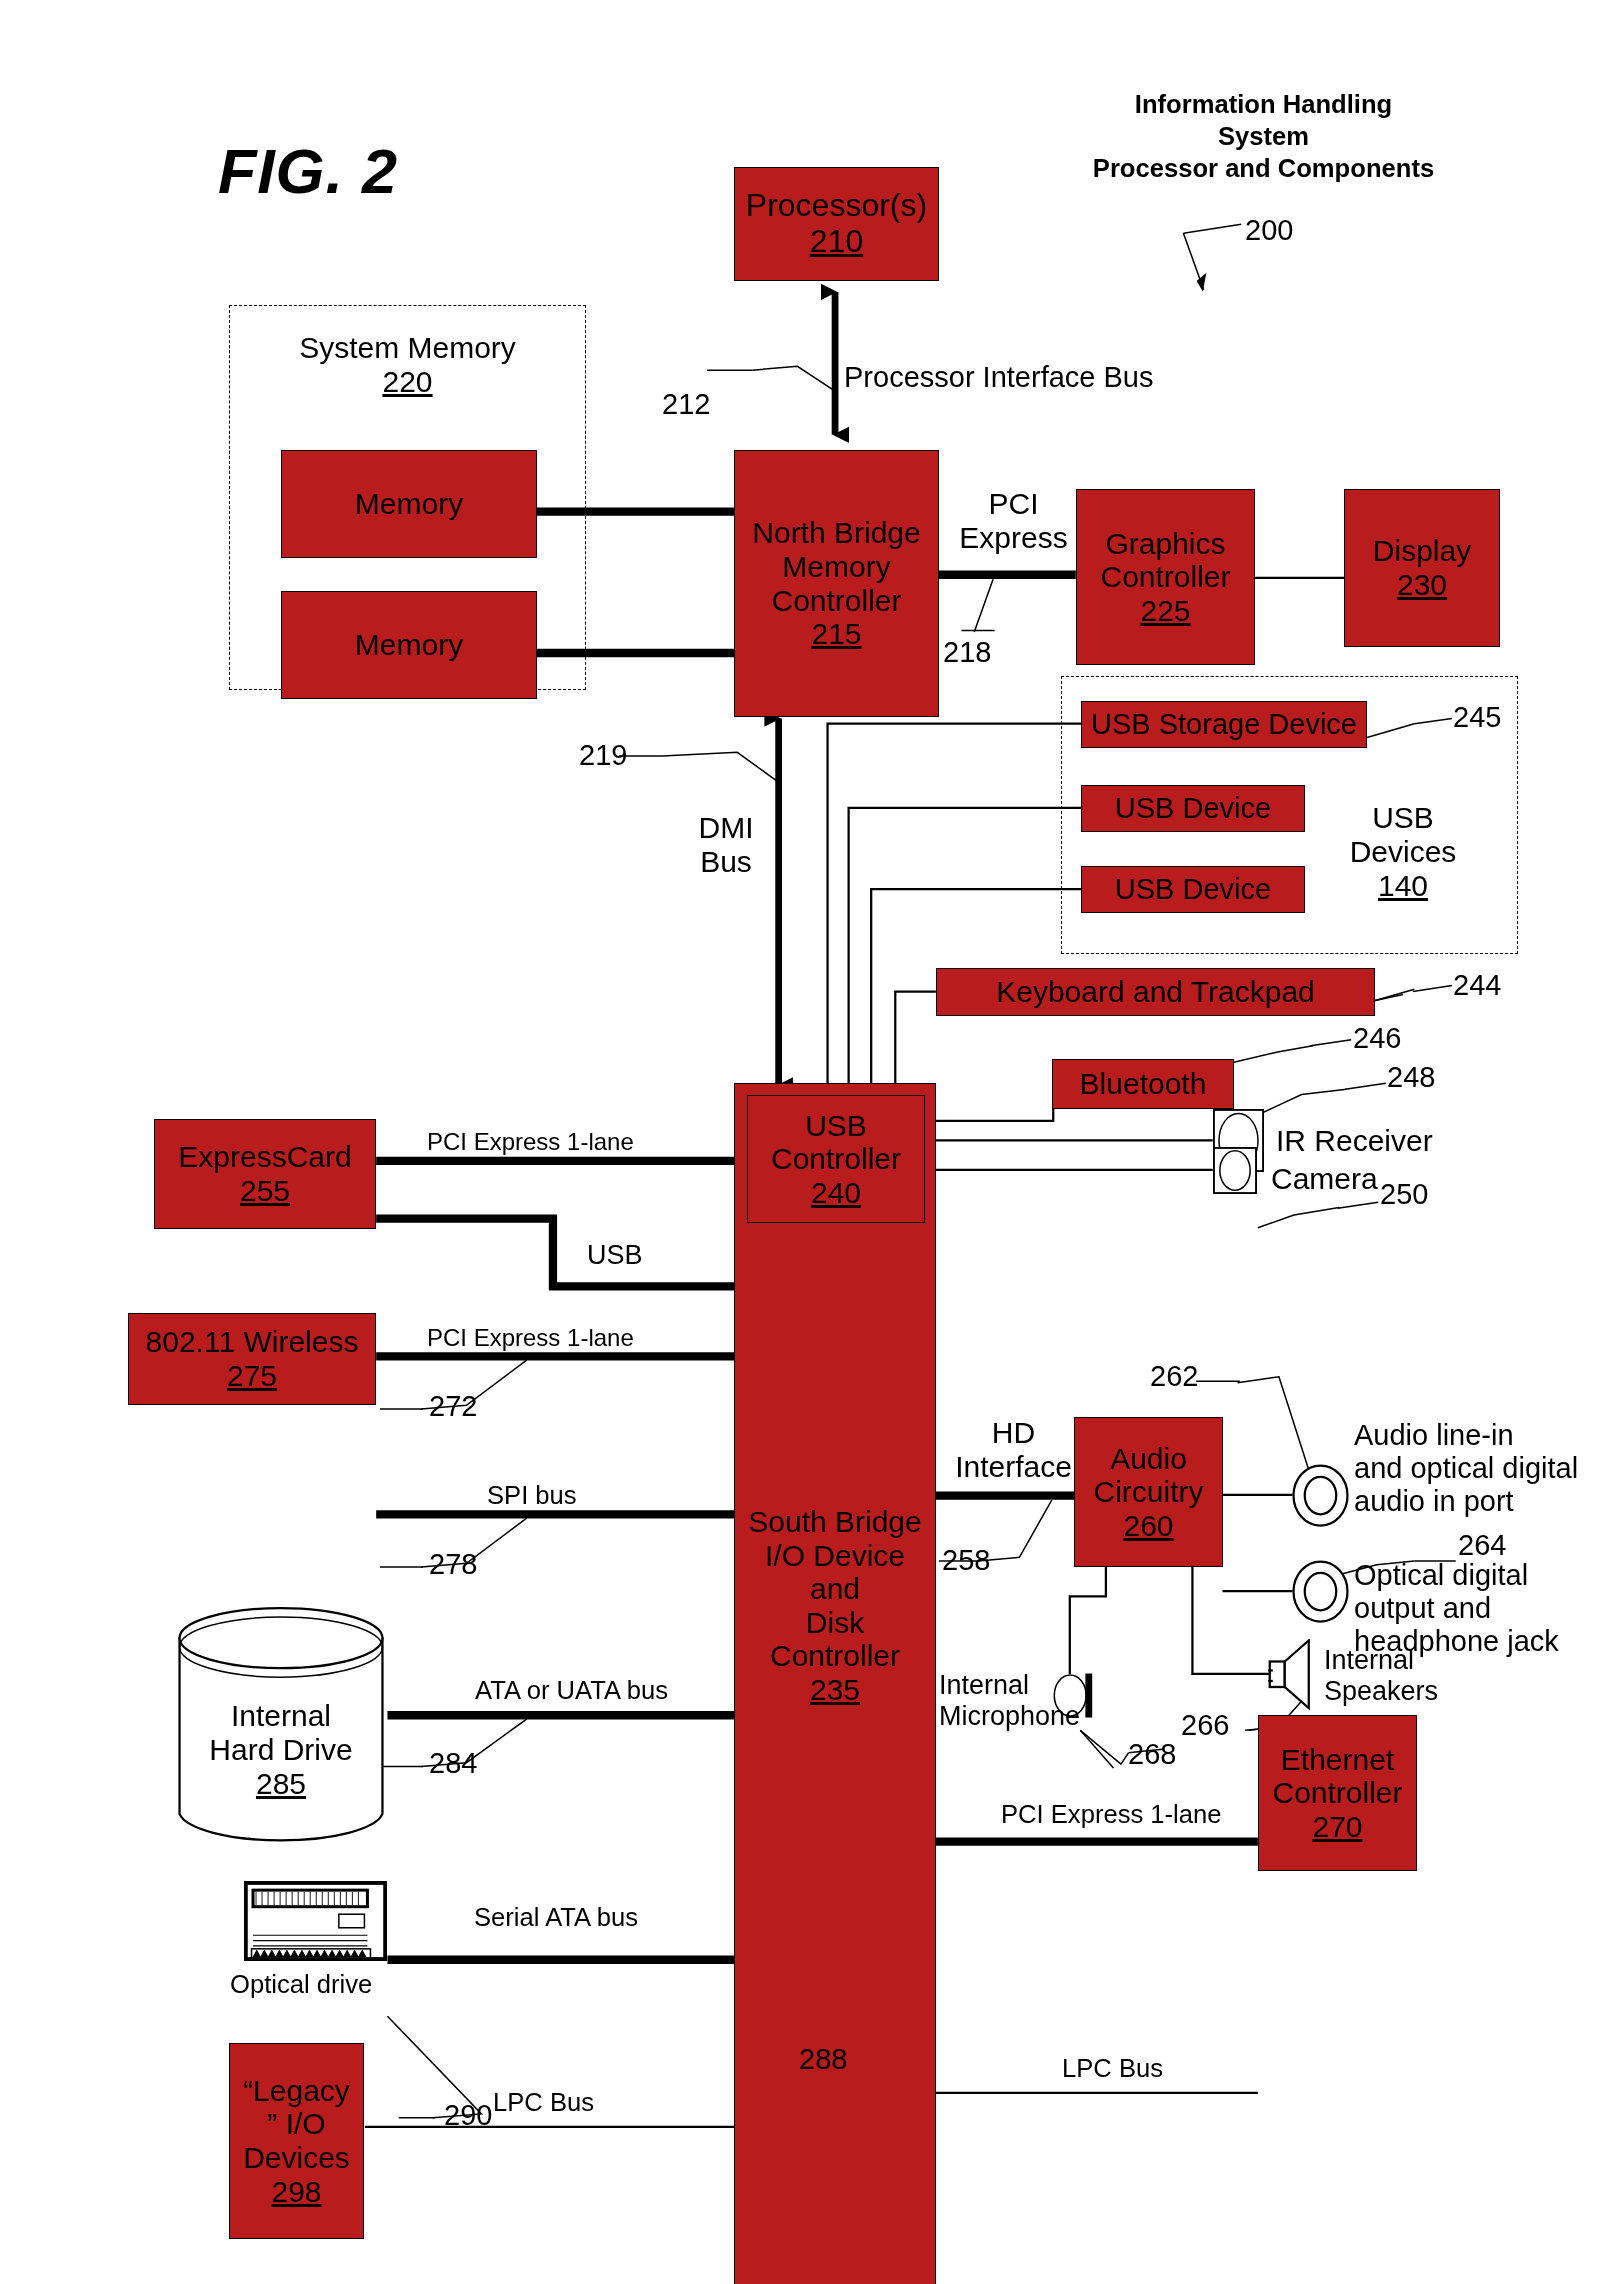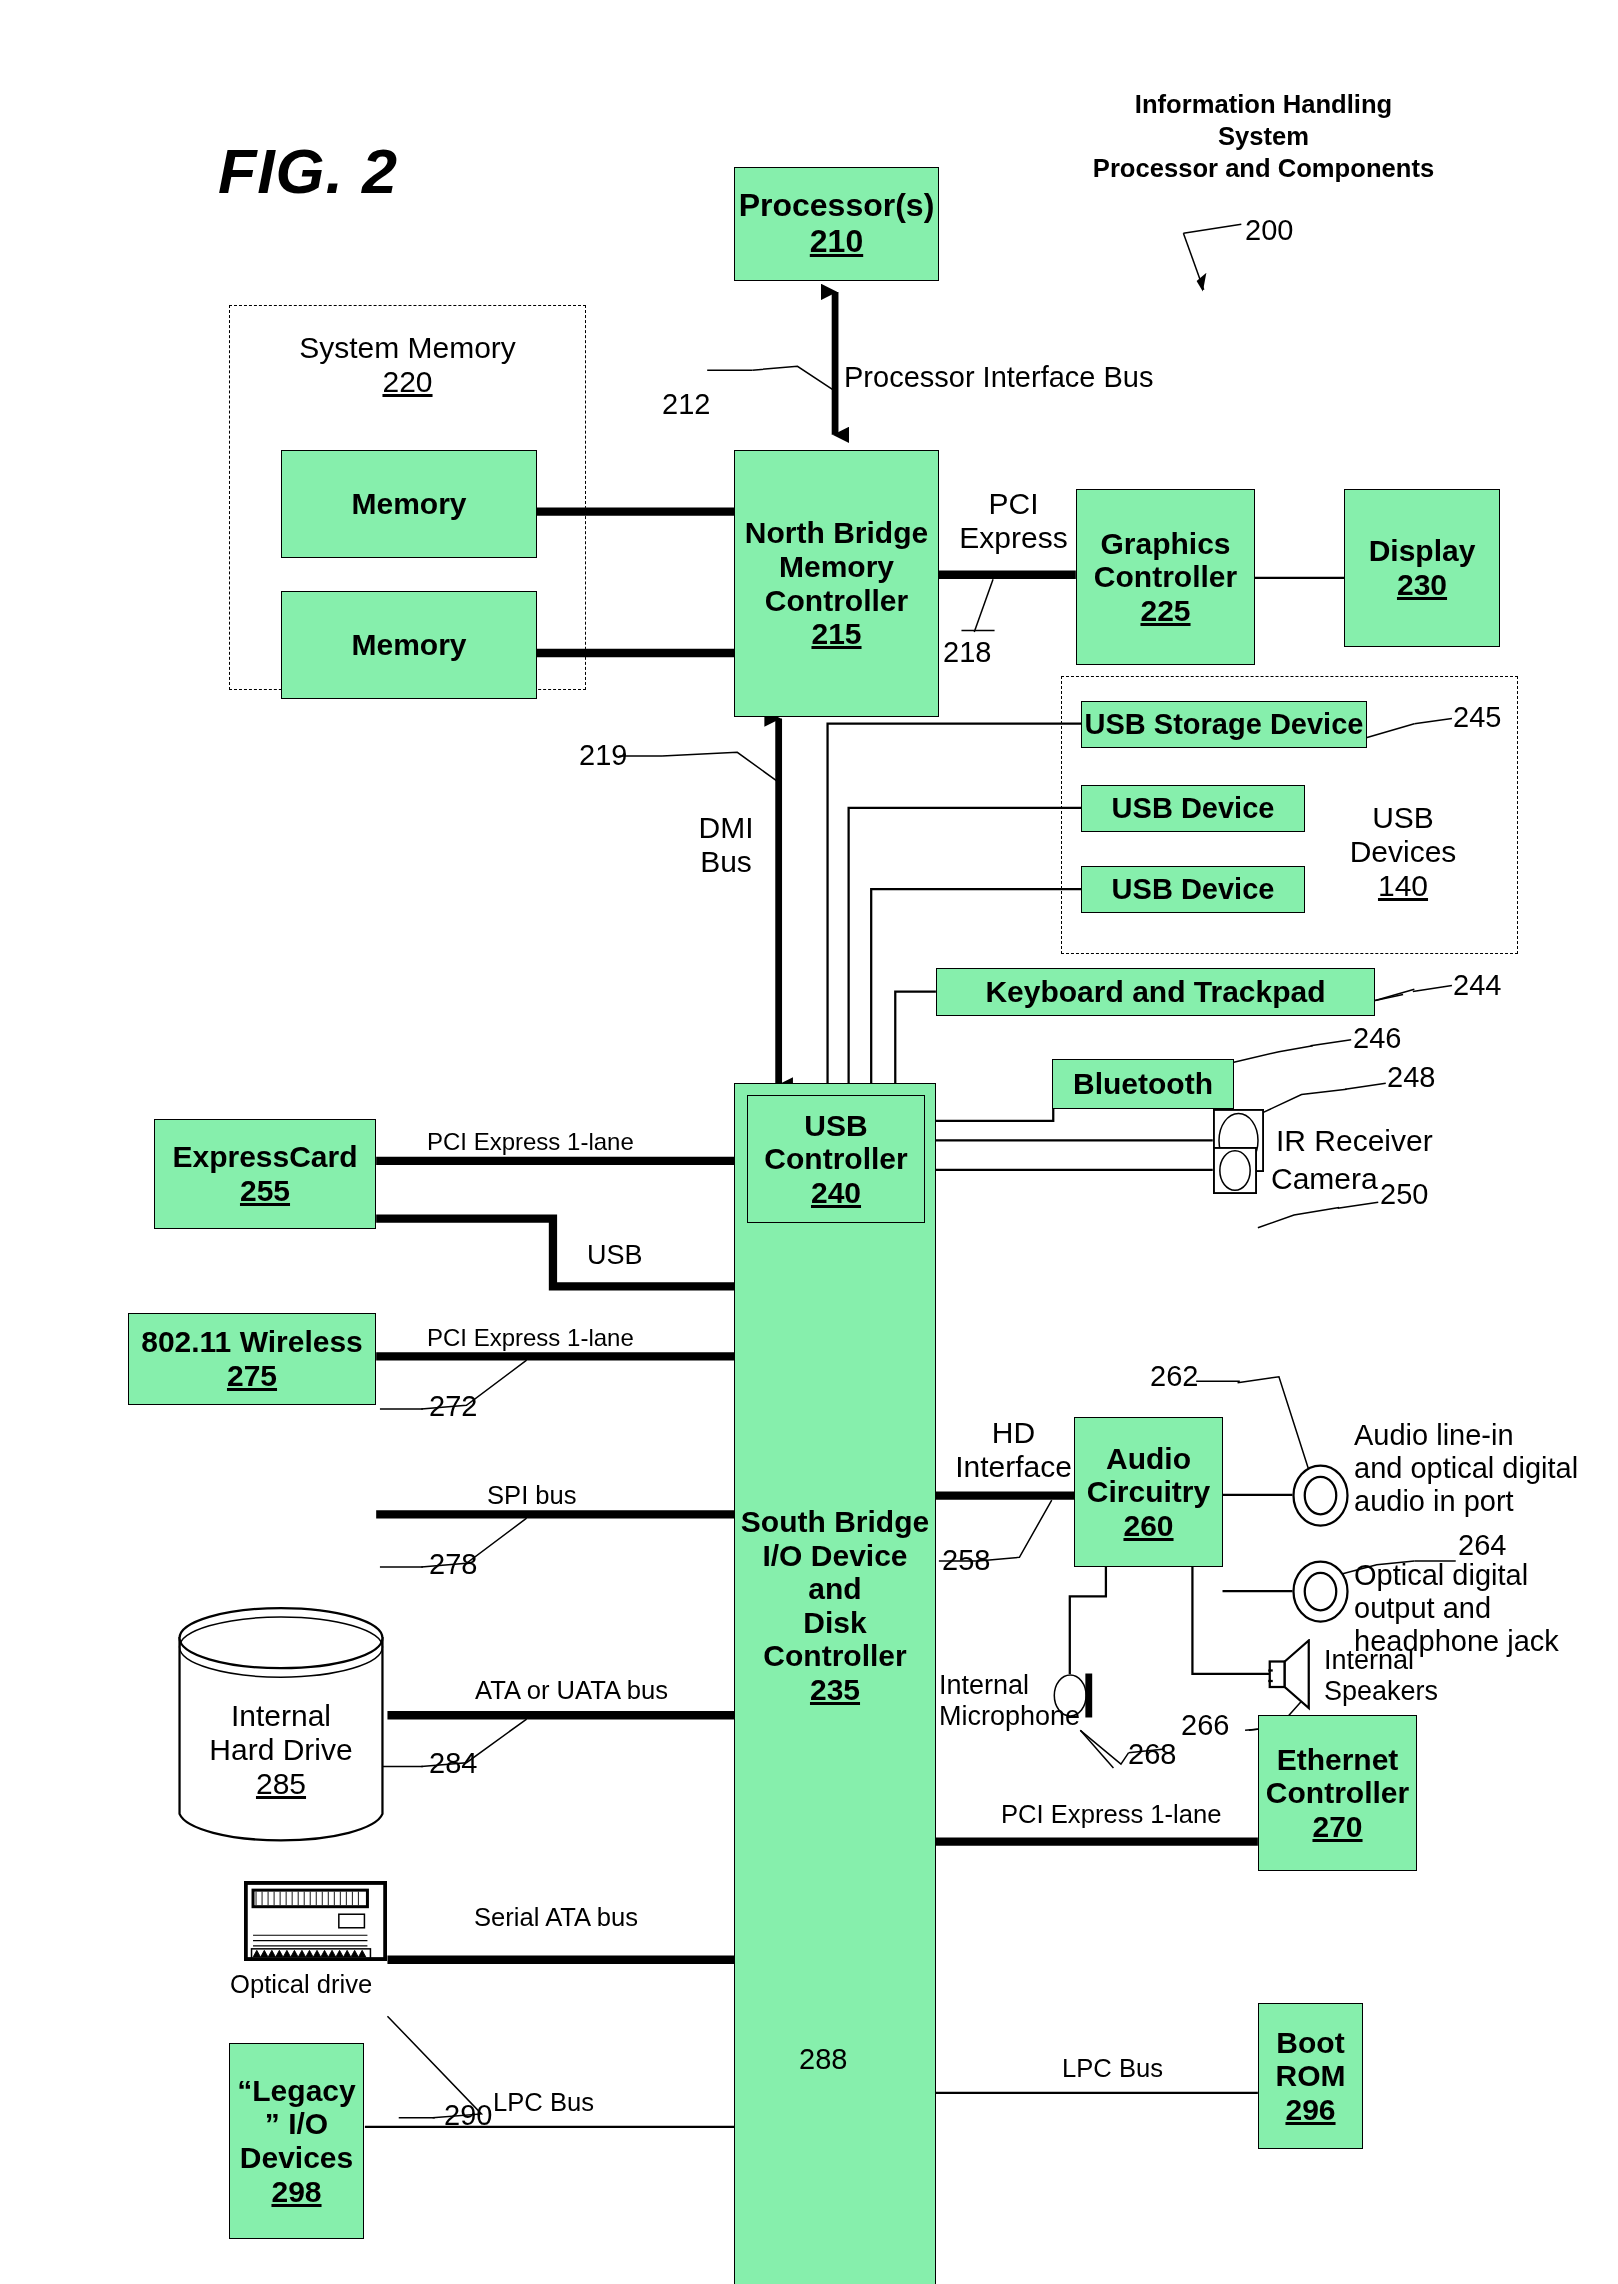--- a/index.html
+++ b/index.html
@@ -1,22 +1,22 @@
 <!DOCTYPE html>
 <html style="font-size:12px"><head>
 <meta charset="utf-8">
 <title>FIG. 2 — Information Handling System</title>
 <style>
   html,body{margin:0;padding:0;background:#ffffff;}
   body{font-family:"Liberation Sans", sans-serif; color:#000;}
   #root{position:relative;width:1619px;height:2284px;background:#fff;overflow:hidden;}
   svg.layer{position:absolute;left:0;top:0;width:1619px;height:2284px;pointer-events:none;}
-  .box{position:absolute;border:1.5px solid #000;background:#86efac;box-sizing:border-box;
+  .box{position:absolute;border:1.5px solid #000;background:#b91c1c;box-sizing:border-box;
        display:flex;flex-direction:column;align-items:center;justify-content:center;
-       text-align:center;line-height:1.12;font-weight:bold;}
+       text-align:center;line-height:1.12;}
   .dbox{position:absolute;border:1.5px dashed #000;background:transparent;box-sizing:border-box;}
   .lbl{position:absolute;white-space:nowrap;}
   .ctr{position:absolute;text-align:center;}
   .num{text-decoration:underline; text-underline-offset:2.3px; text-decoration-thickness:3px;}
   .t32{font-size:24px;}
   .t34{font-size:25.6px;}
   .t36{font-size:27px;}
   .t38{font-size:29px;}
   .t40{font-size:30px;}
   .t42{font-size:32px;}
@@ -435,20 +435,15 @@
   <div class="refnum" style="left:1181px; top:1709px;">266</div>
 
   <div class="lbl t34" style="left:1001px; top:1800px;">PCI Express 1-lane</div>
   <div class="box" style="left:1258px; top:1715px; width:159px; height:156px;">
     <div class="t40">Ethernet</div>
     <div class="t40">Controller</div>
     <div class="t40 num">270</div>
   </div>
 
   <div class="lbl t34" style="left:1062px; top:2054px;">LPC Bus</div>
-  <div class="box" style="left:1258px; top:2003px; width:105px; height:146px;">
-    <div class="t40">Boot</div>
-    <div class="t40">ROM</div>
-    <div class="t40 num">296</div>
-  </div>
 
 </div>
 
 
 </body></html>

